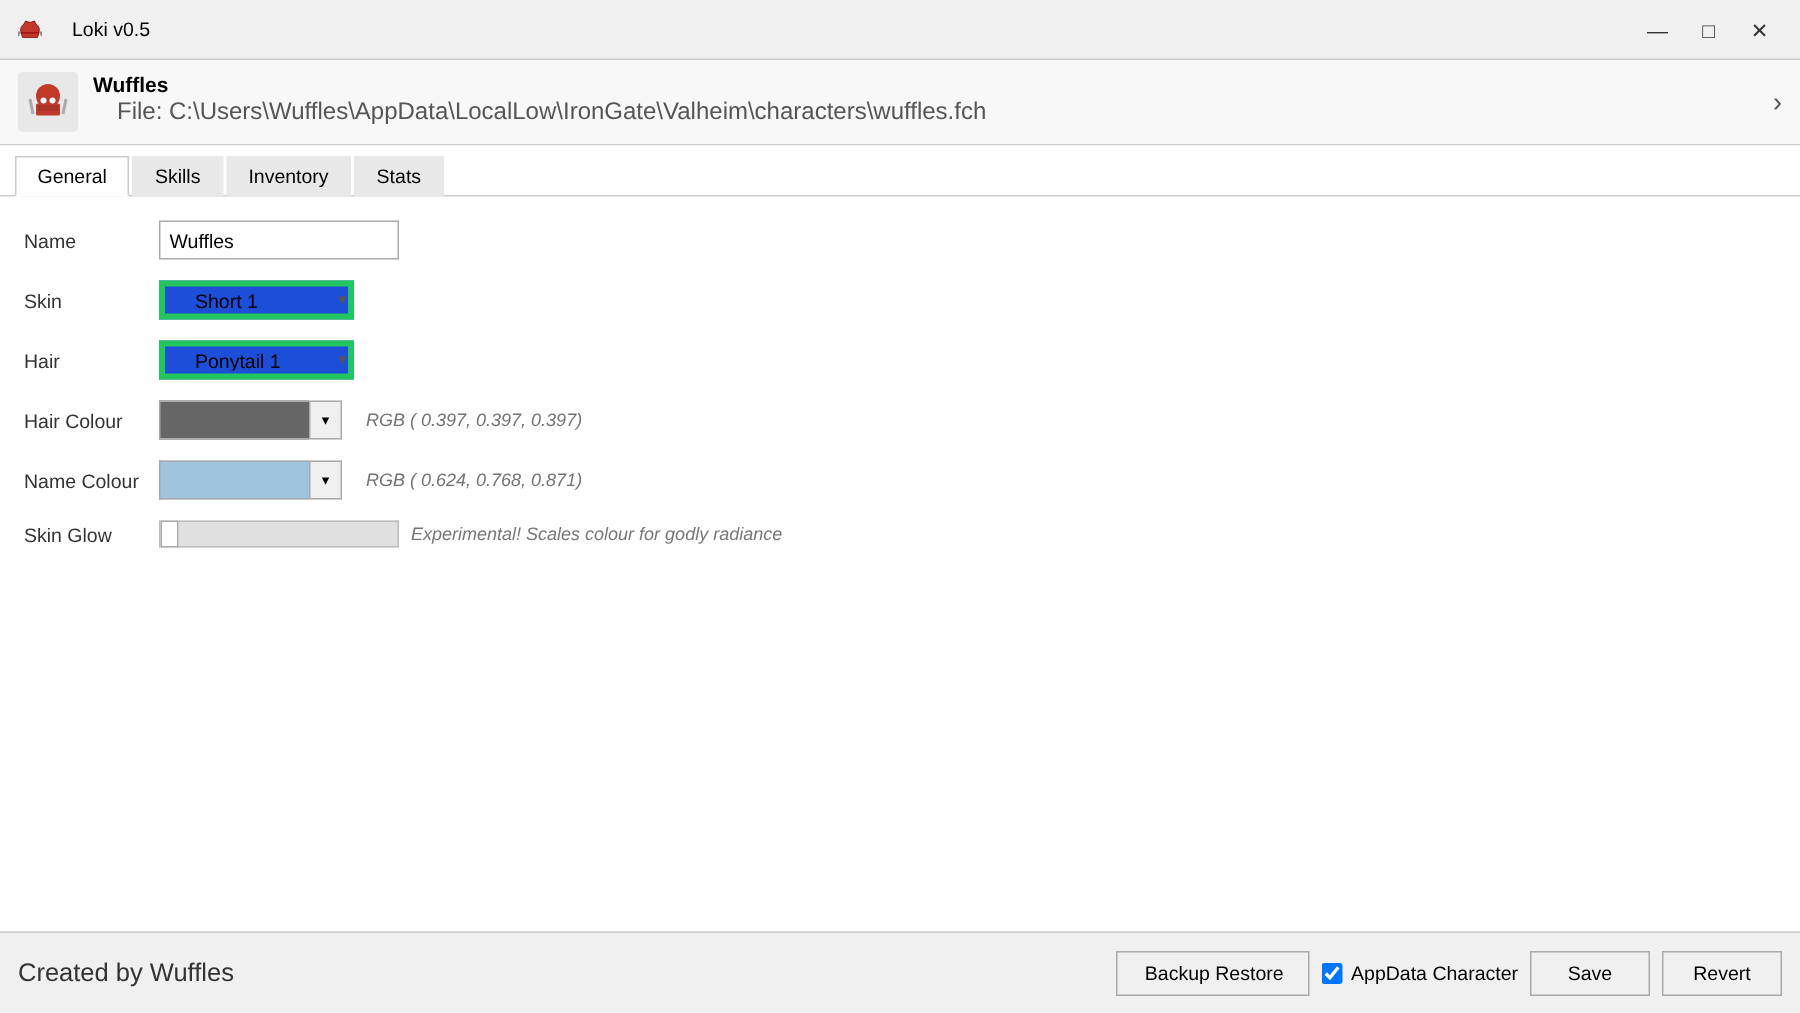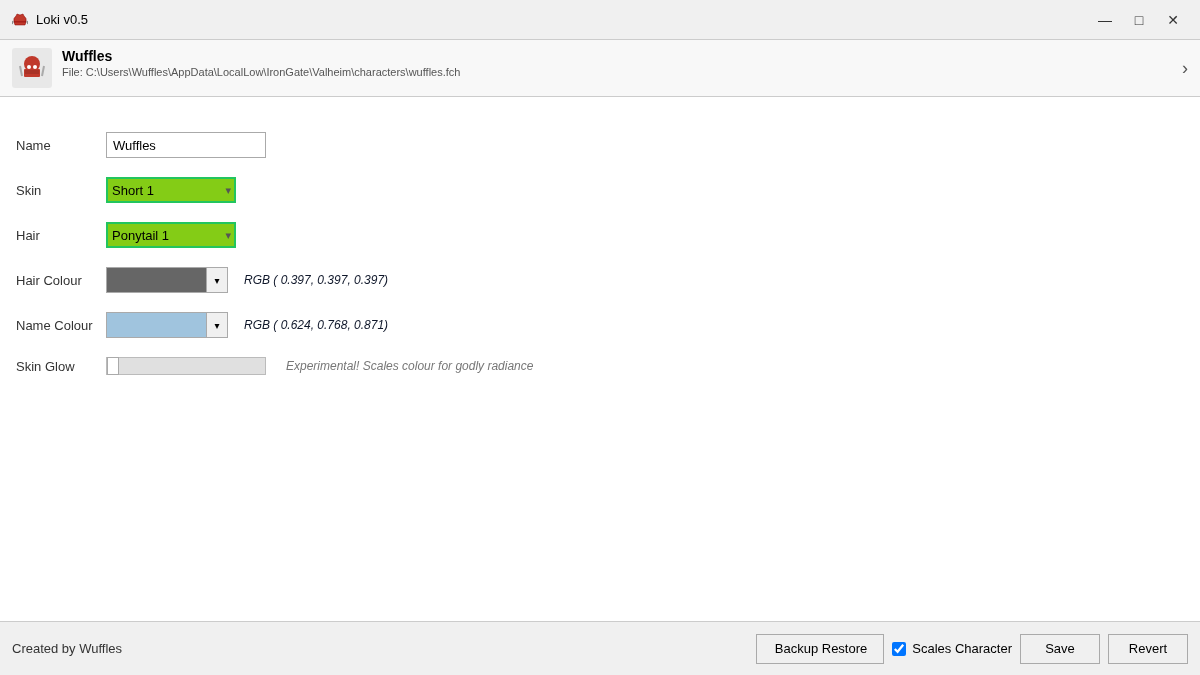--- a/index.html
+++ b/index.html
@@ -21,21 +21,21 @@
       display: flex;
       align-items: center;
       justify-content: space-between;
       padding: 8px 12px;
       height: 40px;
       flex-shrink: 0;
     }
     .title-bar-left {
       display: flex;
       align-items: center;
-      gap: 8px;
+      gap: 20px;
     }
     .title-bar-icon {
       width: 16px;
       height: 16px;
       display: flex;
       align-items: center;
       justify-content: center;
     }
     .title-bar-title {
       font-size: 13px;
@@ -75,22 +75,23 @@
     }
     .char-info {
       flex: 1;
     }
     .char-name {
       font-weight: bold;
       font-size: 14px;
       margin-bottom: 2px;
     }
     .char-file {
-      font-size: 11px;
+      font-size: 16px;
       color: #555;
+      margin-left: 16px;
     }
     .char-id {
       font-size: 11px;
       color: #555;
     }
     .char-header-arrow {
       font-size: 18px;
       color: #555;
       align-self: center;
       margin-left: auto;
@@ -133,43 +134,42 @@
     
     .form-area {
       padding: 16px 16px;
       flex: 1;
       overflow-y: auto;
     }
     .form-row {
       display: flex;
       align-items: center;
       margin-bottom: 14px;
-      margin-top: 19px;
     }
     .form-label {
       width: 90px;
       font-size: 13px;
       color: #333;
       flex-shrink: 0;
     }
     .form-input {
       height: 26px;
       border: 1px solid #aaa;
       padding: 2px 6px;
       font-size: 13px;
       outline: none;
     }
     .name-input { width: 160px; }
 
     .form-select {
       height: 26px;
-      border: 2px solid #22c55e;
-      padding: 2px 4px;
-      font-size: 13px;
-      background: #84cc16;
+      border: 4px solid #22c55e;
+      padding: 2px 20px;
+      font-size: 13px;
+      background: #1d4ed8;
       cursor: pointer;
       outline: none;
       width: 130px;
       appearance: none;
       -webkit-appearance: none;
       padding-right: 20px;
     }
     .select-wrapper {
       position: relative;
       display: inline-block;
@@ -205,29 +205,29 @@
       background: #f0f0f0;
       cursor: pointer;
       display: flex;
       align-items: center;
       justify-content: center;
       font-size: 10px;
     }
     .color-rgb-label {
       margin-left: 16px;
       font-size: 12px;
-      color: #0f172a;
+      color: #737373;
       font-style: italic;
     }
 
     
     .glow-slider-wrapper {
       display: flex;
       align-items: center;
-      gap: 20px;
+      gap: 8px;
     }
     .glow-slider {
       width: 160px;
       height: 18px;
       -webkit-appearance: none;
       appearance: none;
       background: #e0e0e0;
       border: 1px solid #bbb;
       outline: none;
     }
@@ -250,21 +250,21 @@
       background: #f0f0f0;
       border-top: 1px solid #ccc;
       padding: 8px 12px;
       display: flex;
       align-items: center;
       justify-content: space-between;
       flex-shrink: 0;
       height: 54px;
     }
     .footer-left {
-      font-size: 13px;
+      font-size: 17px;
       color: #333;
     }
     .footer-right {
       display: flex;
       align-items: center;
       gap: 8px;
     }
     .footer-btn {
       height: 30px;
       padding: 0 16px;
@@ -332,20 +332,26 @@
   </div>
   <div class="char-info">
     <div class="char-name">Wuffles</div>
     <div class="char-file">File: C:\Users\Wuffles\AppData\LocalLow\IronGate\Valheim\characters\wuffles.fch</div>
   </div>
   <div class="char-header-arrow">›</div>
 </div>
 
 <div class="main-content">
 
+  <div class="tabs">
+    <div class="tab active">General</div>
+    <div class="tab">Skills</div>
+    <div class="tab">Inventory</div>
+    <div class="tab">Stats</div>
+  </div>
 
   <div class="form-area">
 
     <div class="form-row">
       <label class="form-label">Name</label>
       <input type="text" class="form-input name-input" value="Wuffles" style="">
     </div>
 
     <div class="form-row">
       <label class="form-label">Skin</label>
@@ -401,18 +407,18 @@
 
   </div>
 </div>
 
 <div class="footer">
   <span class="footer-left">Created by Wuffles</span>
   <div class="footer-right">
     <button class="footer-btn backup-restore-btn">Backup Restore</button>
     <div class="backup-char-wrapper">
       <input type="checkbox" class="backup-char-checkbox" id="backup-char-chk" checked="" style="">
-      <label class="backup-char-label" for="backup-char-chk">Scales Character</label>
+      <label class="backup-char-label" for="backup-char-chk">AppData Character</label>
     </div>
     <button class="footer-btn">Save</button>
     <button class="footer-btn">Revert</button>
   </div>
 </div>
 
 </body></html>

